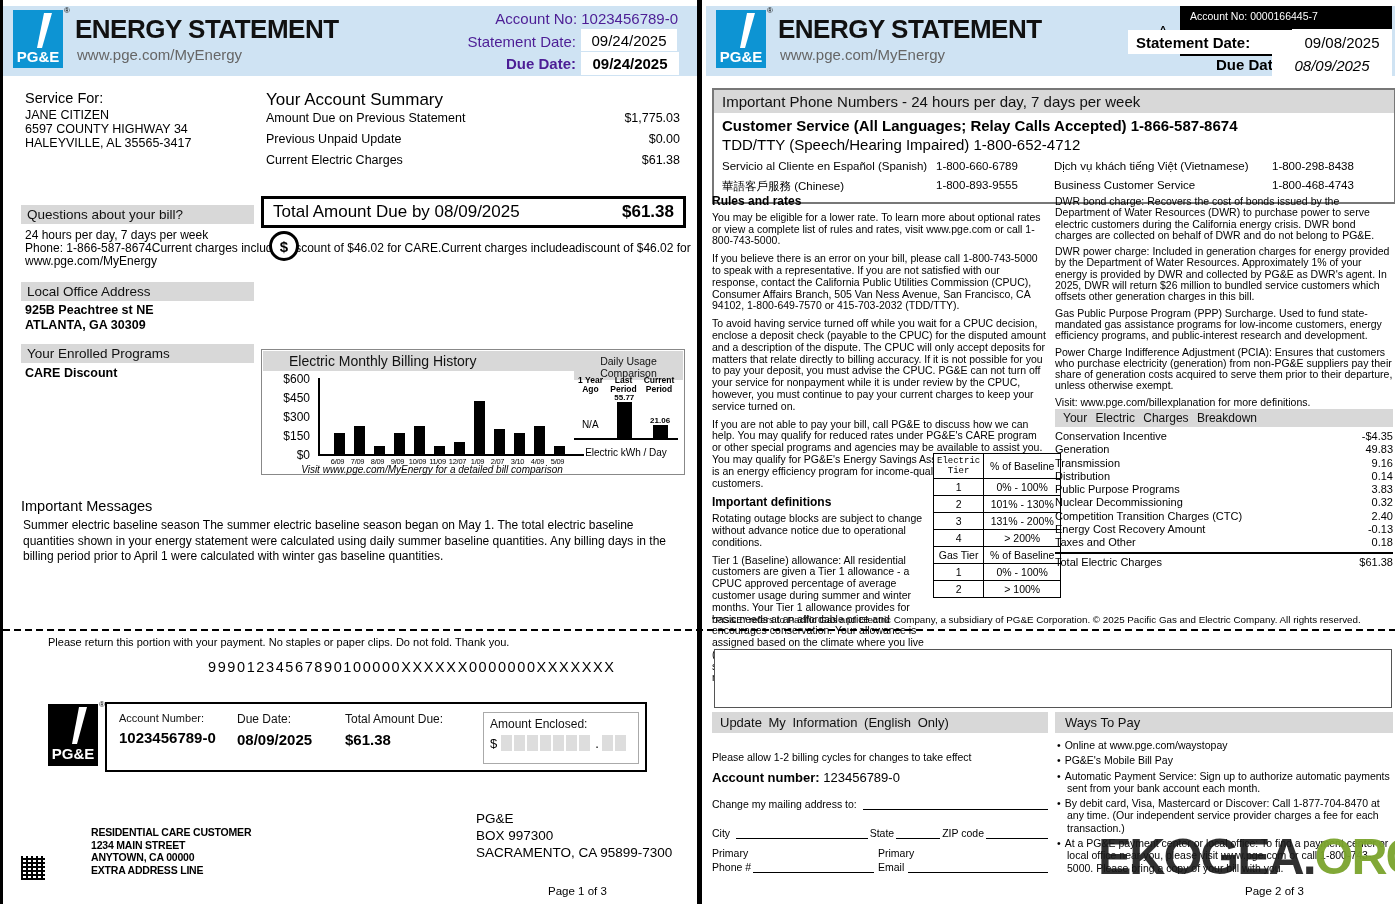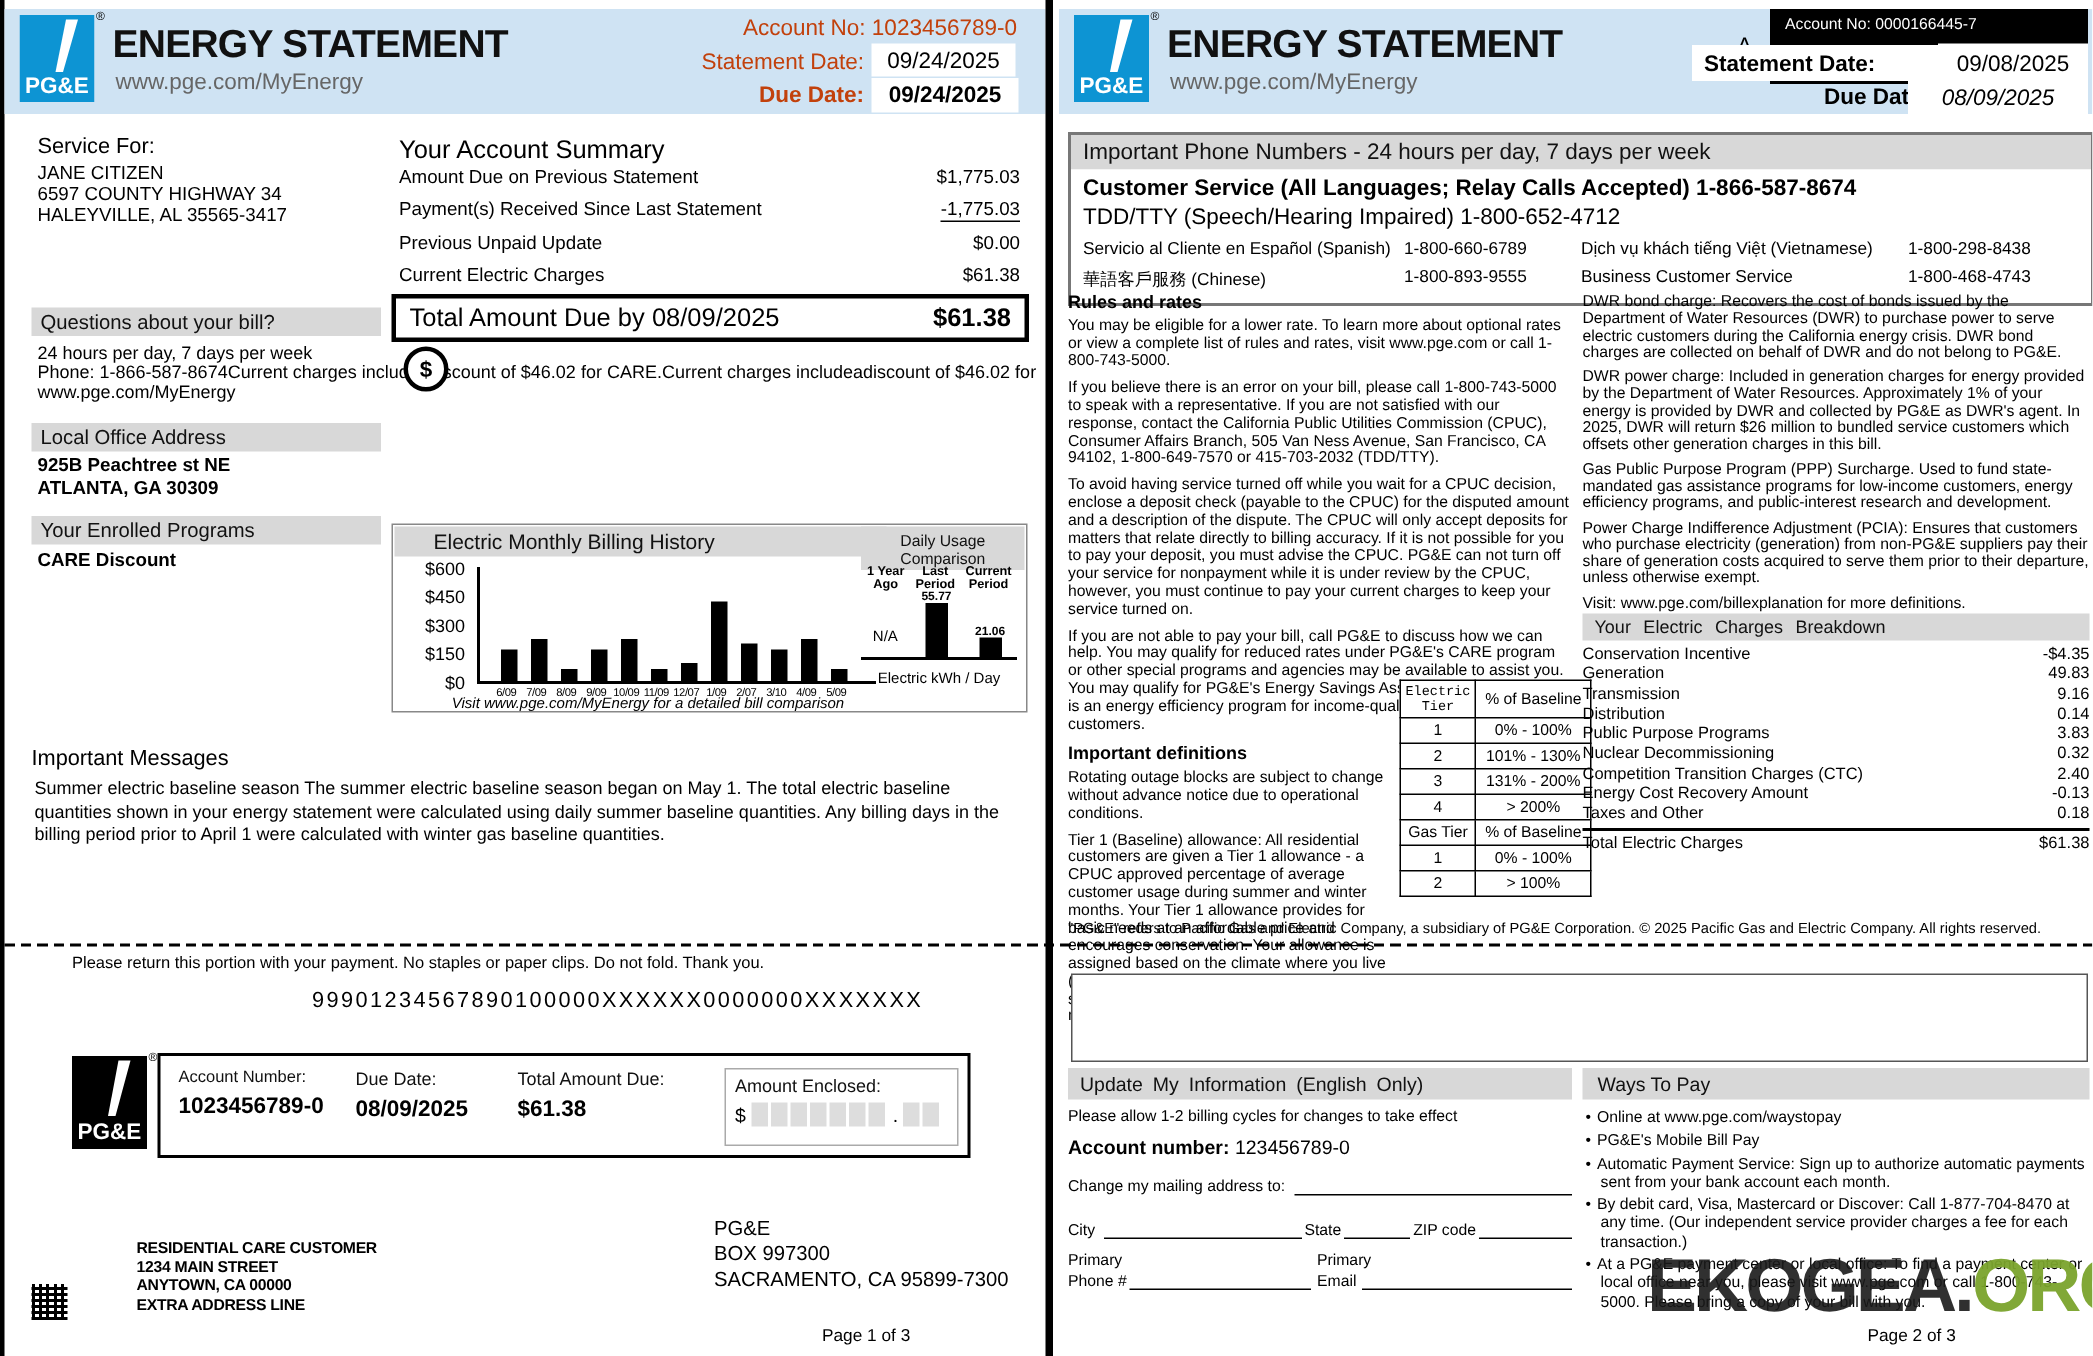--- a/index.html
+++ b/index.html
@@ -10,21 +10,21 @@
   .divider{position:absolute;left:697px;top:0;width:5px;height:904px;background:#000;}
   .perf{position:absolute;left:3px;top:629px;width:1392px;height:2px;
         background:repeating-linear-gradient(90deg,#000 0 7px,transparent 7px 11px);}
   .page{position:absolute;top:0;height:904px;}
   .p1{left:3px;width:694px;}
   .p2{left:706px;width:689px;}
   .band{position:absolute;left:0;top:6px;height:70px;background:#cfe3f3;width:100%;}
   .logo{position:absolute;}
   .es-title{position:absolute;font-size:26px;font-weight:bold;letter-spacing:-0.5px;color:#111;}
   .es-url{position:absolute;font-size:15px;color:#666;}
-  .hdr-line{position:absolute;font-size:15px;text-align:right;color:#c2410c;}
+  .hdr-line{position:absolute;font-size:15px;text-align:right;color:#4c1d95;}
   .white-box{position:absolute;background:#fff;display:flex;align-items:center;justify-content:center;font-size:15px;}
   .gray-h{background:#d8d8d8;padding:2px 6px;font-size:13.5px;color:#111;}
   .sm{font-size:12px;line-height:15px;}
   
   .sum-row{display:flex;justify-content:space-between;font-size:12.5px;line-height:14px;margin-bottom:7px;}
   .u-line{border-bottom:1.5px solid #000;padding-bottom:1px;}
   .total-box{position:absolute;border:3px solid #000;display:flex;justify-content:space-between;align-items:center;padding:0 9px;background:#fff;}
   
   .chart-box{position:absolute;border:1px solid #888;background:#fff;}
   .bh-plot{position:absolute;display:flex;align-items:flex-end;border-left:2px solid #000;border-bottom:2px solid #000;padding-left:14px;}
@@ -104,24 +104,20 @@
       <div>HALEYVILLE, AL 35565-3417</div>
     </div>
 
     <div class="abs" style="left:263px;top:90px;font-size:17px;">Your Account Summary</div>
     <div class="abs" style="left:263px;top:111px;width:414px;">
       <div class="sum-row">
         <span>Amount Due on Previous Statement</span>
         <span>$1,775.03</span>
       </div>
       <div class="sum-row">
-        <span>Payment(s) Received Since Last Statement</span>
-        <span class="u-line">-1,775.03</span>
-      </div>
-      <div class="sum-row">
         <span>Previous Unpaid Update</span>
         <span>$0.00</span>
       </div>
       <div class="sum-row">
         <span>Current Electric Charges</span>
         <span>$61.38</span>
       </div>
     </div>
     <div class="total-box" style="left:258px;top:196px;width:401px;height:26px;">
       <span style="font-size:17px;">Total Amount Due by 08/09/2025</span>
@@ -418,21 +414,21 @@
       </div>
     </div>
 
     <div class="abs" style="left:6px;top:614px;width:682px;font-size:9.8px;">"PG&amp;E" refers to Pacific Gas and Electric Company, a subsidiary of PG&amp;E Corporation. © 2025 Pacific Gas and Electric Company. All rights reserved.</div>
 
     <div class="abs" style="left:8px;top:661px;font-size:13px;">Please do not mark in box. For system use only.</div>
     <div class="abs" style="left:8px;top:649px;width:676px;height:57px;border:1.5px solid #555;background:#fff;"></div>
 
     <div class="abs" style="left:6px;top:712px;width:336px;">
       <div class="gray-h" style="font-size:13px;word-spacing:3px;padding:3px 8px;">Update  My  Information  (English  Only)</div>
-      <div style="font-size:10.5px;margin-top:5px;">Please allow 1-2 billing cycles for changes to take effect</div>
+      <div style="font-size:10.5px;margin-top:18px;">Please allow 1-2 billing cycles for changes to take effect</div>
       <div style="margin-top:7px;font-size:13px;">
         <span style="font-weight:bold;">Account number:</span>
         <span>123456789-0</span>
       </div>
       <div style="margin-top:11px;display:flex;align-items:flex-end;font-size:10.5px;">
         <span>Change my mailing address to:</span>
         <span class="blank" style="flex:1;margin-left:6px;"></span>
       </div>
       <div style="margin-top:15px;display:flex;align-items:flex-end;font-size:10.5px;">
         <span>City</span>

